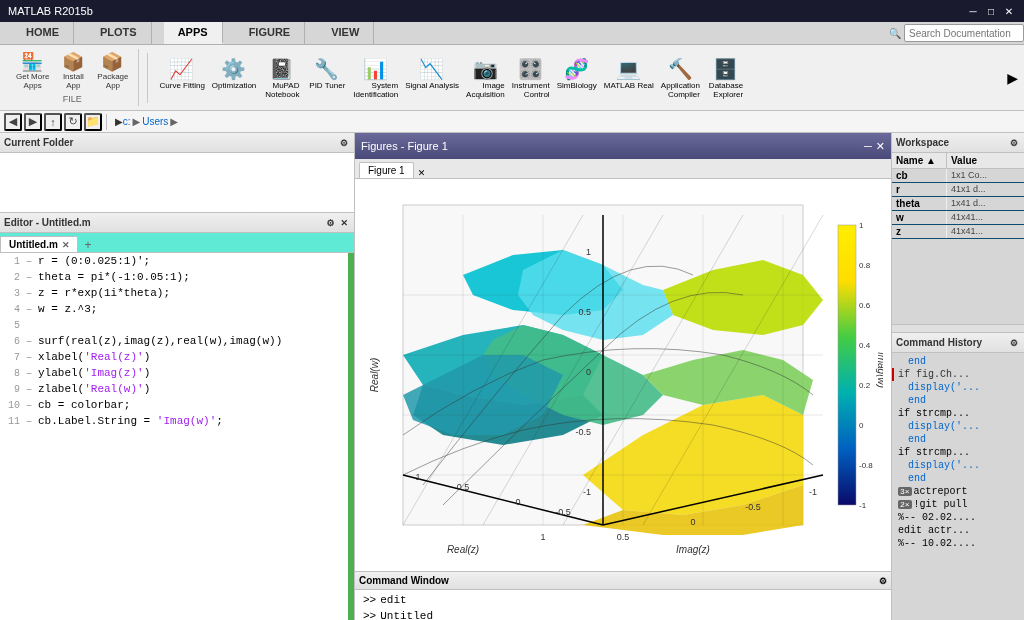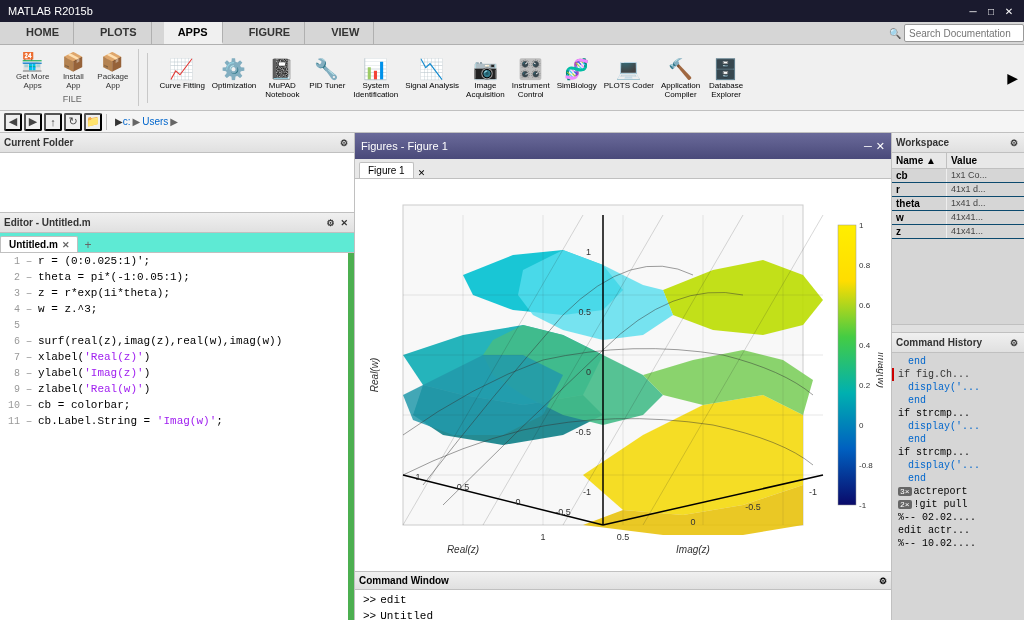--- a/index.html
+++ b/index.html
@@ -77,21 +77,21 @@
       border-radius: 2px;
       min-width: 36px;
     }
     .ribbon-btn .icon { font-size: 18px; line-height: 1; }
     .ribbon-btn .label { font-size: 8px; text-align: center; color: #333; margin-top: 1px; }
     .ribbon-btn-sm {
       display: flex; flex-direction: column; align-items: center;
       cursor: pointer; padding: 2px 3px; border-radius: 2px; min-width: 44px;
     }
     .ribbon-btn-sm .icon { font-size: 20px; }
-    .ribbon-btn-sm .label { font-size: 8px; text-align: center; }
+    .ribbon-btn-sm .label { font-size: 8px; text-align: right; }
 
     
     .search-bar {
       margin-left: auto;
       display: flex;
       align-items: center;
       gap: 4px;
     }
     .search-input {
       width: 120px;
@@ -477,21 +477,21 @@
       <div class="ribbon-btn-sm">
         <span class="icon">🎛️</span>
         <span class="label">Instrument<br>Control</span>
       </div>
       <div class="ribbon-btn-sm">
         <span class="icon">🧬</span>
         <span class="label">SimBiology</span>
       </div>
       <div class="ribbon-btn-sm">
         <span class="icon">💻</span>
-        <span class="label">PLOTS Coder</span>
+        <span class="label">MATLAB Real</span>
       </div>
       <div class="ribbon-btn-sm">
         <span class="icon">🔨</span>
         <span class="label">Application<br>Compiler</span>
       </div>
       <div class="ribbon-btn-sm">
         <span class="icon">🗄️</span>
         <span class="label">Database<br>Explorer</span>
       </div>
     </div>

